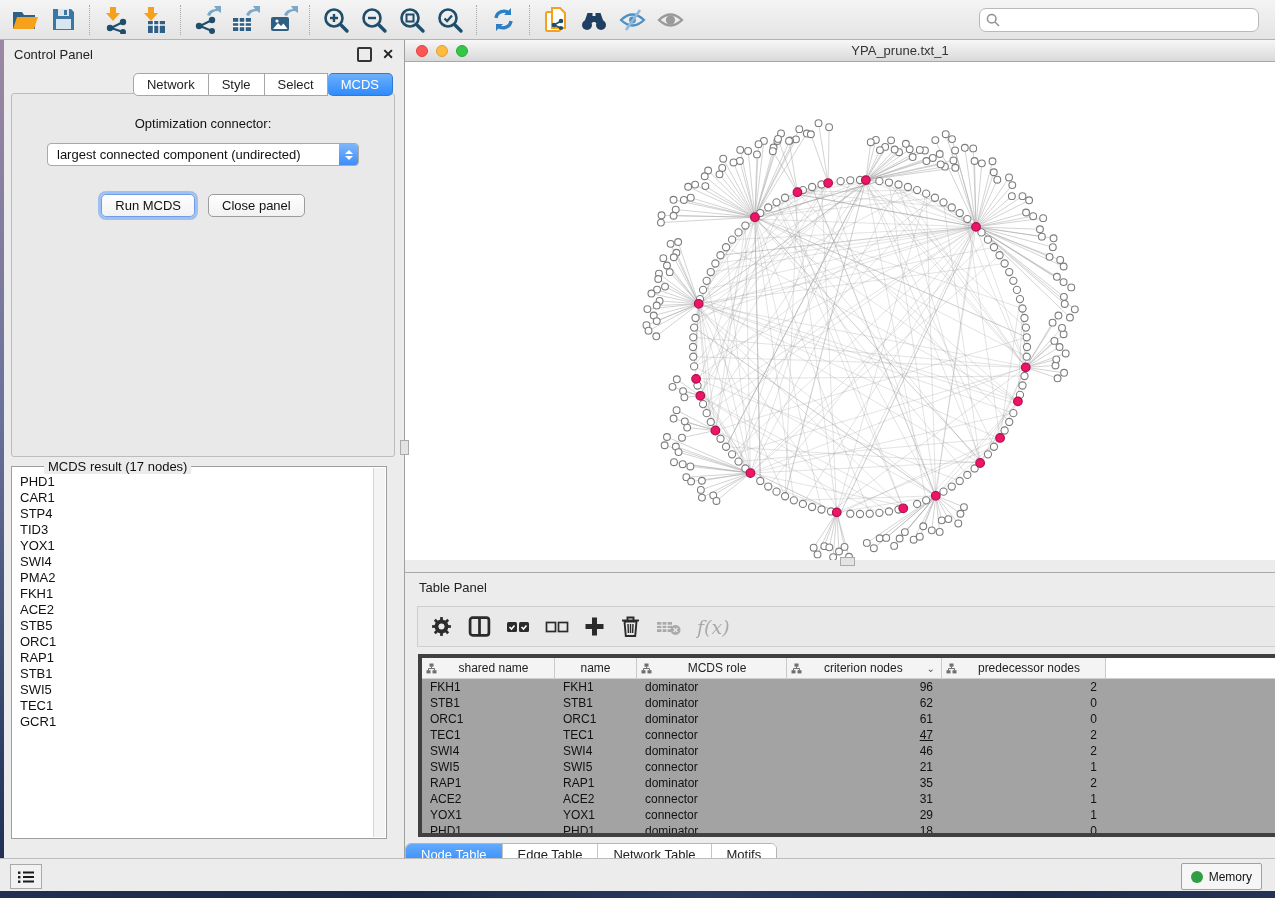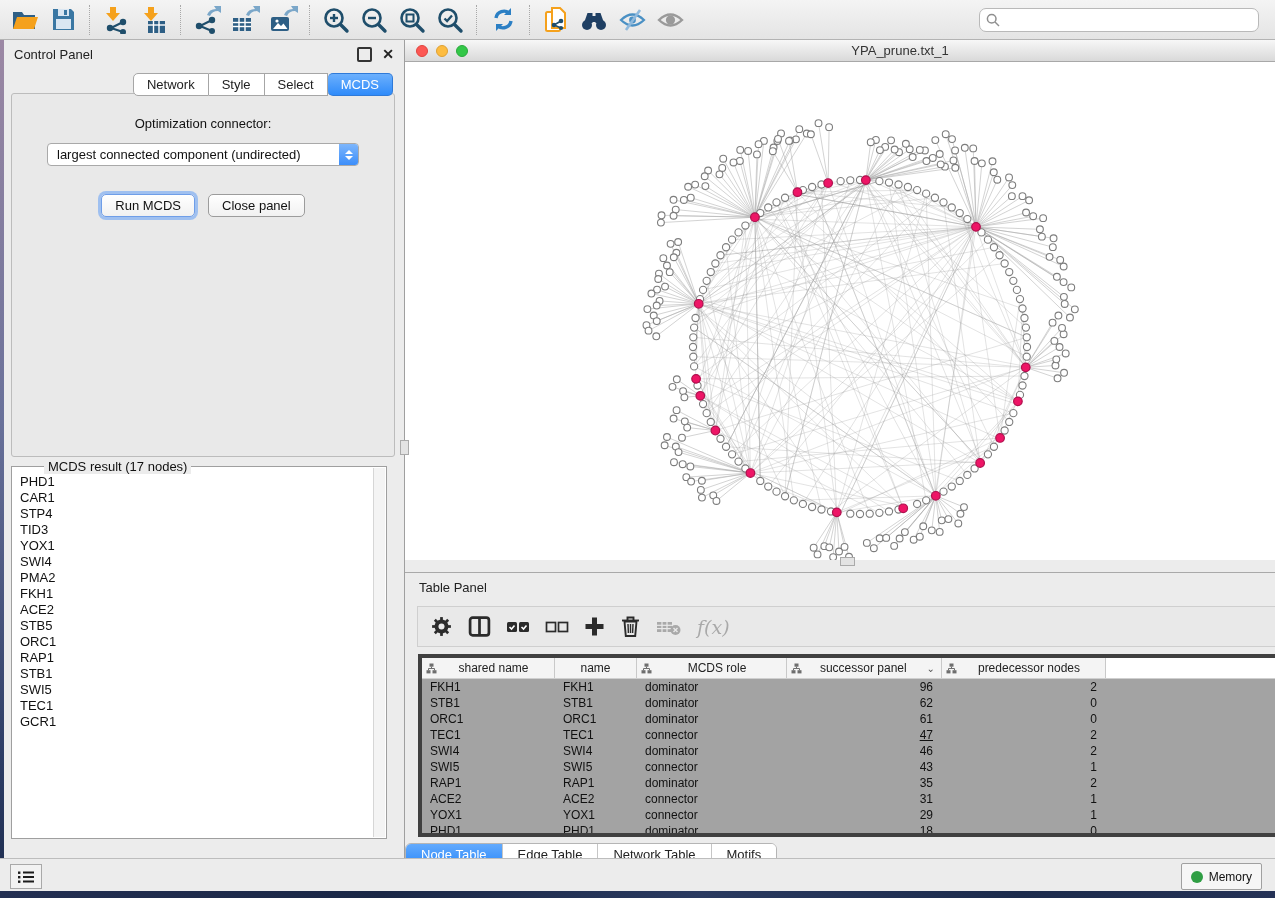--- a/index.html
+++ b/index.html
@@ -1083,21 +1083,21 @@
           </div>
           <div class="th" style="width: 155px;">
             <span style="display: flex;">
               <svg width="11" height="11" viewBox="0 0 11 11">
                 <rect x="3.5" y="0.5" width="4" height="3.2" fill="#6e6e6e"></rect>
                 <rect x="0.5" y="7.2" width="4" height="3.2" fill="#6e6e6e"></rect>
                 <rect x="6.5" y="7.2" width="4" height="3.2" fill="#6e6e6e"></rect>
                 <path d="M5.5 3.7 v1.8 M2.5 7.2 v-1.7 h6 v1.7" stroke="#6e6e6e" fill="none"></path>
               </svg>
             </span>
-            <span class="lbl">successor panel</span>
+            <span class="lbl">criterion nodes</span>
             <span class="chev">⌄</span>
           </div>
           <div class="th" style="width: 164px;">
             <span style="display: flex;">
               <svg width="11" height="11" viewBox="0 0 11 11">
                 <rect x="3.5" y="0.5" width="4" height="3.2" fill="#6e6e6e"></rect>
                 <rect x="0.5" y="7.2" width="4" height="3.2" fill="#6e6e6e"></rect>
                 <rect x="6.5" y="7.2" width="4" height="3.2" fill="#6e6e6e"></rect>
                 <path d="M5.5 3.7 v1.8 M2.5 7.2 v-1.7 h6 v1.7" stroke="#6e6e6e" fill="none"></path>
               </svg>
@@ -1138,21 +1138,21 @@
             <div class="td left" style="width: 133px;">SWI4</div>
             <div class="td left" style="width: 82px;">SWI4</div>
             <div class="td left" style="width: 150px;">dominator</div>
             <div class="td right" style="width: 155px;">46</div>
             <div class="td right" style="width: 164px;">2</div>
           </div>
           <div class="trow">
             <div class="td left" style="width: 133px;">SWI5</div>
             <div class="td left" style="width: 82px;">SWI5</div>
             <div class="td left" style="width: 150px;">connector</div>
-            <div class="td right" style="width: 155px;">43</div>
+            <div class="td right" style="width: 155px;">21</div>
             <div class="td right" style="width: 164px;">1</div>
           </div>
           <div class="trow">
             <div class="td left" style="width: 133px;">RAP1</div>
             <div class="td left" style="width: 82px;">RAP1</div>
             <div class="td left" style="width: 150px;">dominator</div>
             <div class="td right" style="width: 155px;">35</div>
             <div class="td right" style="width: 164px;">2</div>
           </div>
           <div class="trow">

